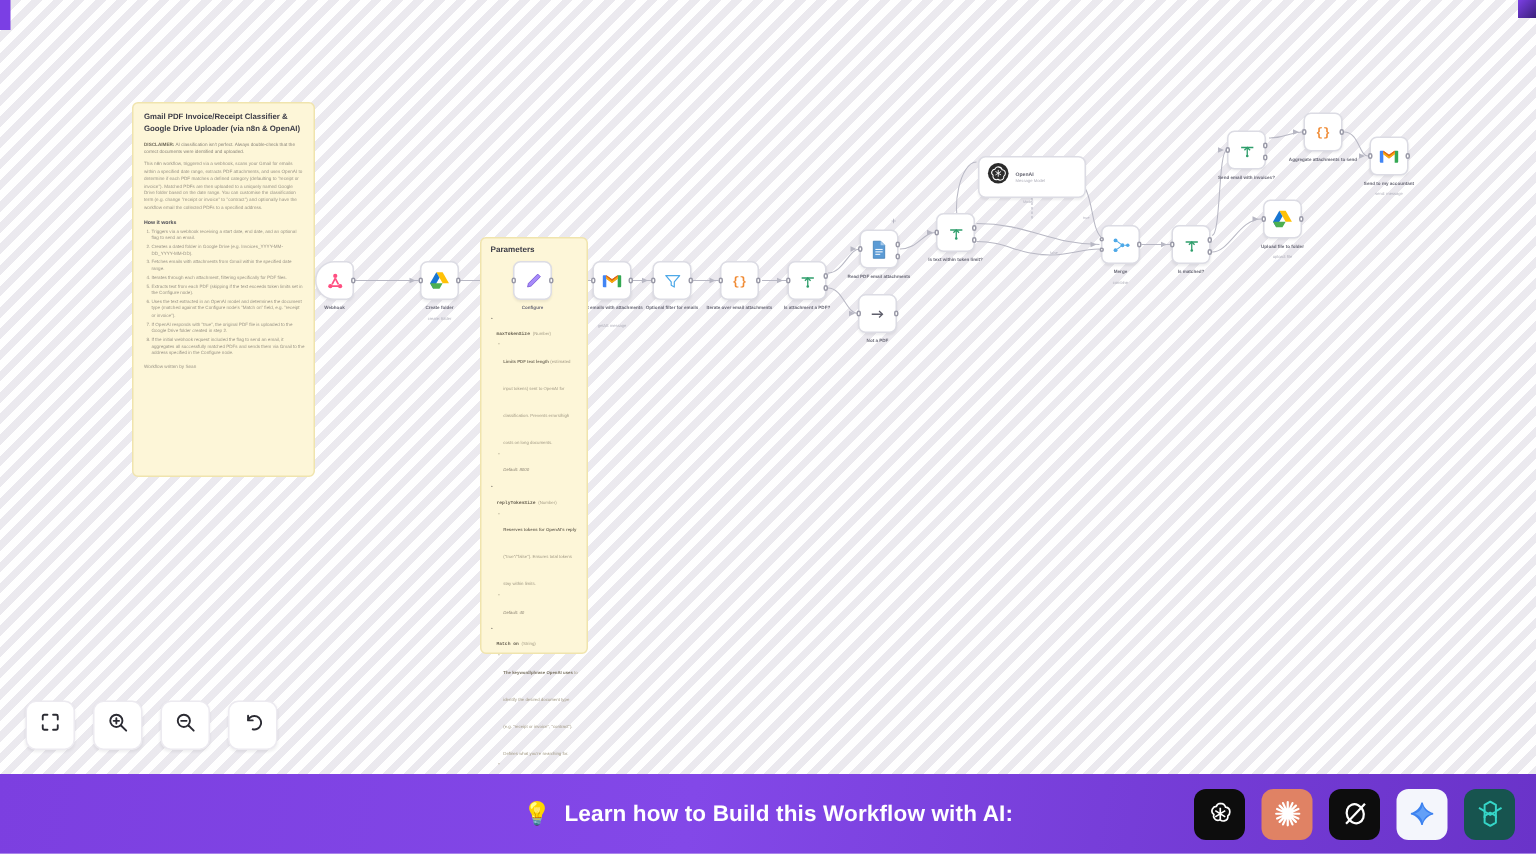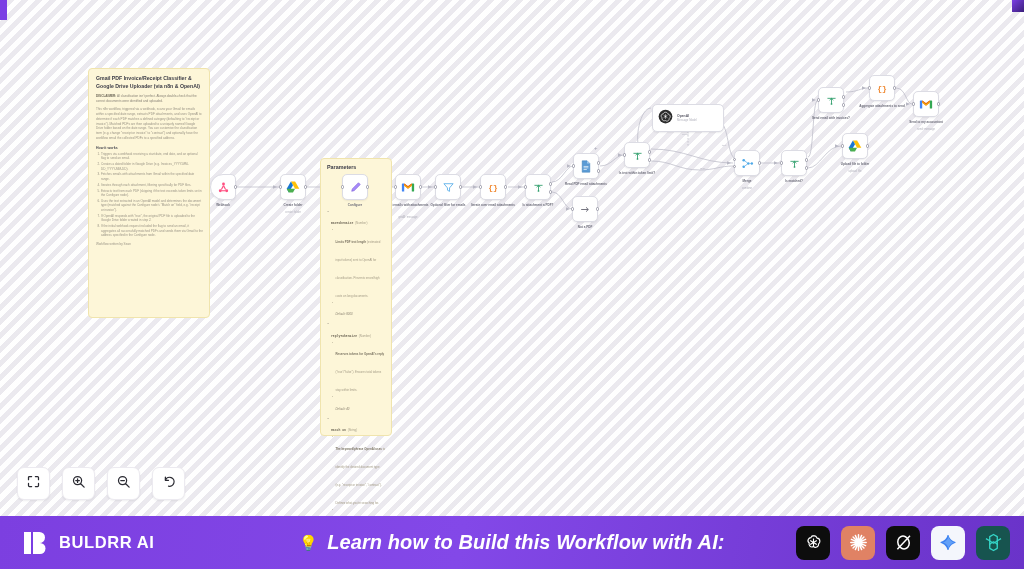--- a/index.html
+++ b/index.html
@@ -147,21 +147,21 @@
     background: linear-gradient(100deg,#7c3fe0 0%,#8348e8 45%,#6a33c9 100%);
     display: flex; align-items: center; overflow: hidden;
   }
   #brand { display: flex; align-items: center; gap: 9px; margin-left: 22px; }
   #brand-mark { width: 28px; height: 28px; }
   #brand-name {
     font-size: 16.5px; font-weight: bold; color: #fff; letter-spacing: 0.6px;
   }
   #cta { position: absolute; left: 50%; transform: translateX(-50%); display: flex; align-items: center; gap: 9px; }
   #bulb { font-size: 15px; line-height: 1; }
-  #cta-text { font-size: 20px; font-weight: bold; color: #fff; letter-spacing: 0.1px; font-style: italic; }
+  #cta-text { font-size: 15px; font-weight: bold; color: #fff; letter-spacing: 0.1px; }
   #logos { position: absolute; right: 14px; display: flex; gap: 11px; align-items: center; }
   .lchip {
     width: 34px; height: 34px; border-radius: 8px;
     display: flex; align-items: center; justify-content: center; cursor: pointer;
   }
 </style>
 </head>
 <body>
 
 <div id="app">
@@ -559,31 +559,20 @@
           <svg width="15" height="15" viewBox="0 0 24 24" fill="none" stroke="#2b2b33" stroke-width="2" stroke-linecap="round" stroke-linejoin="round">
               <path d="M7 5v5h5"></path>
               <path d="M7.2 9.4A7.2 7.2 0 1112 19.5"></path>
             </svg>
         </span>
       </div>
     </div>
   </div>
 
   <div id="footer">
-    <div id="brand">
-      <span id="brand-mark">
-        <svg width="28" height="28" viewBox="0 0 28 28">
-            <rect x="2" y="3" width="7" height="22" fill="#fff"></rect>
-            <path d="M11 3h6.5a5.5 5.5 0 010 11H11z" fill="#fff"></path>
-            <path d="M11 14h7a5.5 5.5 0 010 11H11z" fill="#fff"></path>
-            <rect x="9.2" y="3" width="1.6" height="22" fill="#7b3fe4"></rect>
-          </svg>
-      </span>
-      <span id="brand-name">BULDRR AI</span>
-    </div>
 
     <div id="cta">
       <span id="bulb">💡</span>
       <span id="cta-text">Learn how to Build this Workflow with AI:</span>
     </div>
 
     <div id="logos">
       <div class="lchip" style="background:#0d0d0d">
         <svg width="21" height="21" viewBox="0 0 24 24" fill="none" stroke="#fff" stroke-width="1.3">
             <path d="M12 4.1c1.9 0 3.5 1.2 4.1 2.9 1.8.2 3.2 1.7 3.2 3.6 0 1.2-.6 2.3-1.5 3 .2 1.8-1 3.4-2.8 3.8-1.1.3-2.3-.1-3.1-.8-1.4.8-3.2.4-4.2-.8-.8-.9-1-2.2-.6-3.3-1.3-1-1.8-2.7-1-4.2.6-1.1 1.7-1.8 2.9-1.9.5-1.4 1.8-2.3 3.3-2.3z"></path>

